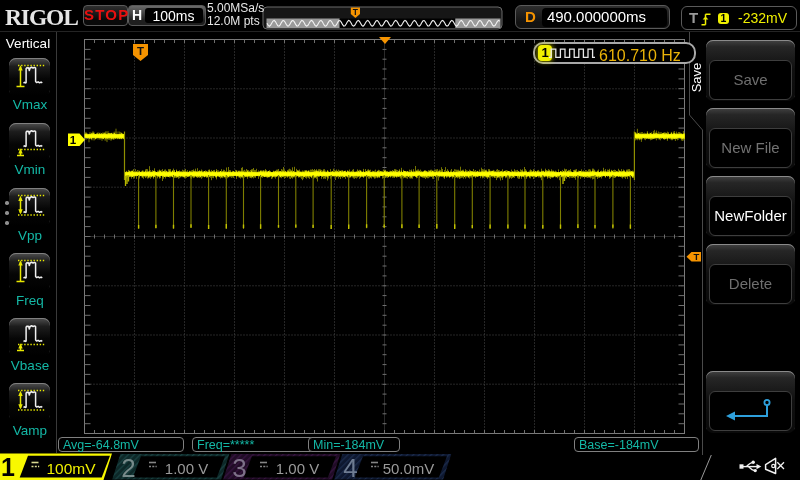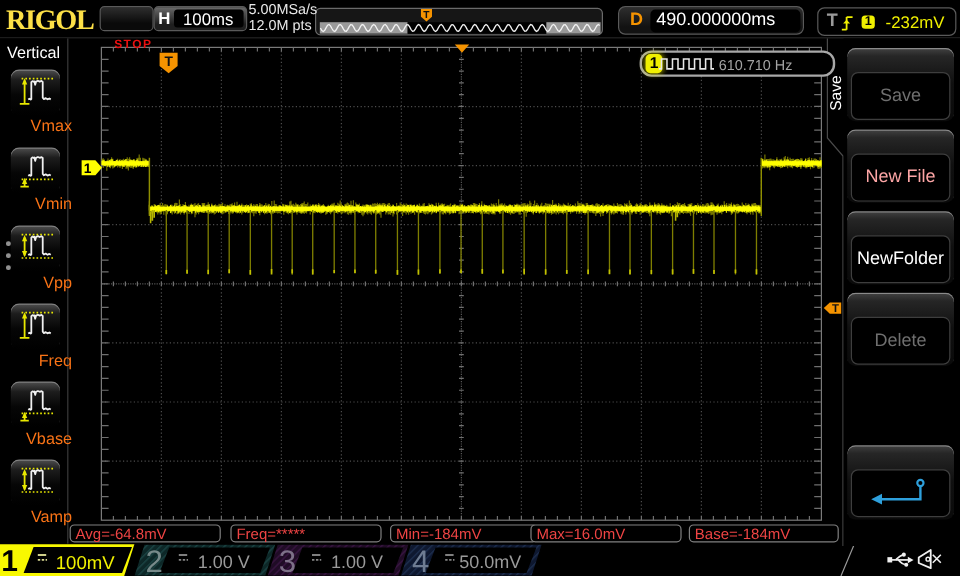--- a/index.html
+++ b/index.html
@@ -1,24 +1,24 @@
 <!DOCTYPE html>
 <html><head><meta charset="utf-8">
 <style>
 html,body{margin:0;padding:0;background:#000;}
 #scr{position:relative;width:800px;height:480px;background:#000;overflow:hidden;
  font-family:"Liberation Sans",sans-serif;}
 .abs{position:absolute;}
 .box{position:absolute;border:1px solid #5a5a5a;border-radius:5px;background:#000;}
 #logo{left:5px;top:4px;font-family:"Liberation Serif",serif;font-weight:bold;
- font-size:23.5px;color:#fde047;letter-spacing:-1.1px;}
+ font-size:23.5px;color:#e5e5e5;letter-spacing:-1.1px;}
 #stop{left:83px;top:5px;width:43px;height:18.5px;border-radius:4px;
  background:linear-gradient(#2e2e2e,#0a0a0a 70%);}
-#stop span{display:block;text-align:right;font-size:10px;font-weight:bold;color:#e81010;
- letter-spacing:1.2px;line-height:18.5px;margin-top:23px;}
+#stop span{display:block;text-align:left;font-size:15px;font-weight:bold;color:#e81010;
+ letter-spacing:1.2px;line-height:18.5px;}
 #hbox{left:128px;top:5px;width:76px;height:18.5px;border-radius:4px;
  background:linear-gradient(#6a6a6a,#1f1f1f 75%);}
 #hkey{position:absolute;left:0px;top:0px;width:16px;height:18.5px;text-align:center;}
 #hkey span{font-size:14px;font-weight:bold;color:#fff;line-height:18.5px;}
 #hval{position:absolute;left:15.5px;top:1.5px;width:58px;height:15.5px;border-radius:3px;
  background:#000;text-align:center;font-size:14px;color:#fff;line-height:16px;}
 #srate{left:207px;top:2px;font-size:12px;color:#e8e8e8;line-height:12.5px;}
 #dbox{left:515px;top:5px;width:153px;height:22px;border-radius:6px;
  background:linear-gradient(#2e2e2e,#121212 75%);}
 #dbox .in{position:absolute;left:26px;top:1.5px;width:125px;height:19px;border-radius:4px;background:#000;}
@@ -27,38 +27,38 @@
 #tbox{left:681px;top:6px;width:114px;height:22px;border-radius:6px;}
 #tbox .t{position:absolute;left:7px;top:2px;font-size:15px;font-weight:bold;color:#9a9a9a;}
 #tbox .b1{position:absolute;left:36px;top:6px;width:11px;height:11px;border-radius:3px;
  background:#f0f000;color:#000;font-size:10.5px;font-weight:bold;text-align:center;line-height:11px;}
 #tbox .mv{position:absolute;left:56px;top:3px;font-size:14px;color:#f0f000;}
 #lmenu{left:0;top:32px;width:56px;height:421px;border-right:1px solid #3a3a3a;background:#000;}
 #lmenu .ttl{position:absolute;left:0;top:4px;width:56px;text-align:center;font-size:13.5px;color:#fff;}
 .ibtn{position:absolute;left:9px;width:41px;height:38px;border-radius:7px;
  background:linear-gradient(#4f4f4f,#1d1d1d 22%,#060606 55%,#000);
  box-shadow:inset 0 1px 0 #808080;}
-.ilbl{position:absolute;left:0px;width:60px;text-align:right;font-size:13.5px;color:#f97316;}
+.ilbl{position:absolute;left:0px;width:60px;text-align:center;font-size:13.5px;color:#14b8a6;}
 #rmenu{left:703px;top:32px;width:97px;height:423px;background:#000;}
 #rmenu .vt{position:absolute;left:-27px;top:39px;width:40px;height:13px;text-align:center;
  font-size:13px;line-height:13px;color:#fff;transform:rotate(-90deg);transform-origin:center;}
 .mbtn{position:absolute;left:3px;width:89px;height:61px;border-radius:7px;
  background:linear-gradient(#424242,#262626 11%,#101010 48%,#0a0a0a);
  box-shadow:inset 0 1px 0 #8a8a8a;}
 .mbtn .in{position:absolute;left:3px;top:20px;width:81px;height:38px;border-radius:6px;
  background:#000;border:1px solid #3e3e3e;text-align:center;}
 .mbtn .in span{font-size:15px;line-height:38px;}
 .meas{position:absolute;top:437px;height:15px;border:1px solid #808080;border-radius:4px;
- background:#000;color:#ef4444;font-size:12.5px;line-height:15px;padding-left:4px;box-sizing:border-box;}
+ background:#000;color:#14b8a6;font-size:12.5px;line-height:15px;padding-left:4px;box-sizing:border-box;}
 #fcnt{position:absolute;left:533px;top:42px;width:159px;height:18px;border:2px solid #a8a8a8;
  border-radius:10px;background:#000;}
 #fcnt .b1{position:absolute;left:3px;top:1px;width:14px;height:15.5px;border-radius:4px;
  background:#f0f000;color:#000;font-size:13px;font-weight:bold;text-align:center;line-height:16px;
  box-shadow:0 0 4px 1.5px rgba(240,240,0,0.5);}
-#fcnt .hz{position:absolute;left:64px;top:2.5px;font-size:12px;color:#a3a3a3;}
+#fcnt .hz{position:absolute;left:64px;top:2.5px;font-size:16px;color:#eab308;}
 .pgdot{position:absolute;left:5px;width:3.5px;height:3.5px;border-radius:50%;background:#909090;}
 </style></head>
 <body>
 <div id="scr">
   <div class="abs" style="left:0;top:31px;width:800px;height:1px;background:#242424"></div>
 
   <svg class="abs" style="left:0;top:0" width="800" height="480" viewBox="0 0 800 480">
     <line x1="134.5" y1="39.5" x2="134.5" y2="433.5" stroke="#4d4d4d" stroke-width="1" stroke-dasharray="1 2"></line>
       <line x1="184.5" y1="39.5" x2="184.5" y2="433.5" stroke="#4d4d4d" stroke-width="1" stroke-dasharray="1 2"></line>
       <line x1="234.5" y1="39.5" x2="234.5" y2="433.5" stroke="#4d4d4d" stroke-width="1" stroke-dasharray="1 2"></line>
@@ -239,31 +239,30 @@
   <div id="fcnt">
       <span class="b1">1</span>
     <svg class="abs" style="left:13px;top:2px" width="50" height="14" viewBox="0 0 50 14">
       <path d="M1 11.4h2.2V3.2h4.6V11.4h4.6V3.2h4.6V11.4h4.6V3.2h4.6V11.4h4.6V3.2h4.6V11.4h4.6V3.2h4.6V11.4h2.4" stroke="#e8e8e8" stroke-width="1.3" fill="none"></path>
     </svg>
       <span class="hz">610.710 Hz</span>
     </div>
 
   <div class="meas" style="left:58px;width:126px">Avg=-64.8mV</div>
   <div class="meas" style="left:192px;width:126px">Freq=*****</div>
-  <div class="meas" style="left:325px;width:123px">Min=-184mV</div>
-  <div class="meas" style="left:442px;width:126px">Max=16.0mV</div>
+  <div class="meas" style="left:308px;width:92px">Min=-184mV</div>
   <div class="meas" style="left:574px;width:125px">Base=-184mV</div>
 
   <div class="abs" id="rmenu">
     <div class="vt">Save</div>
     <div class="mbtn" style="top:8px">
         <div class="in"><span style="color:#6f6f6f">Save</span></div>
       </div>
     <div class="mbtn" style="top:76px">
-        <div class="in"><span style="color:#fca5a5">New File</span></div>
+        <div class="in"><span style="color:#737373">New File</span></div>
       </div>
     <div class="mbtn" style="top:144px">
         <div class="in"><span style="color:#fff">NewFolder</span></div>
       </div>
     <div class="mbtn" style="top:212px">
         <div class="in"><span style="color:#6f6f6f">Delete</span></div>
       </div>
     <div class="mbtn" style="top:339px;height:62px">
         <div class="in">
       <svg width="60" height="30" viewBox="0 0 60 30" style="margin-top:4px">

